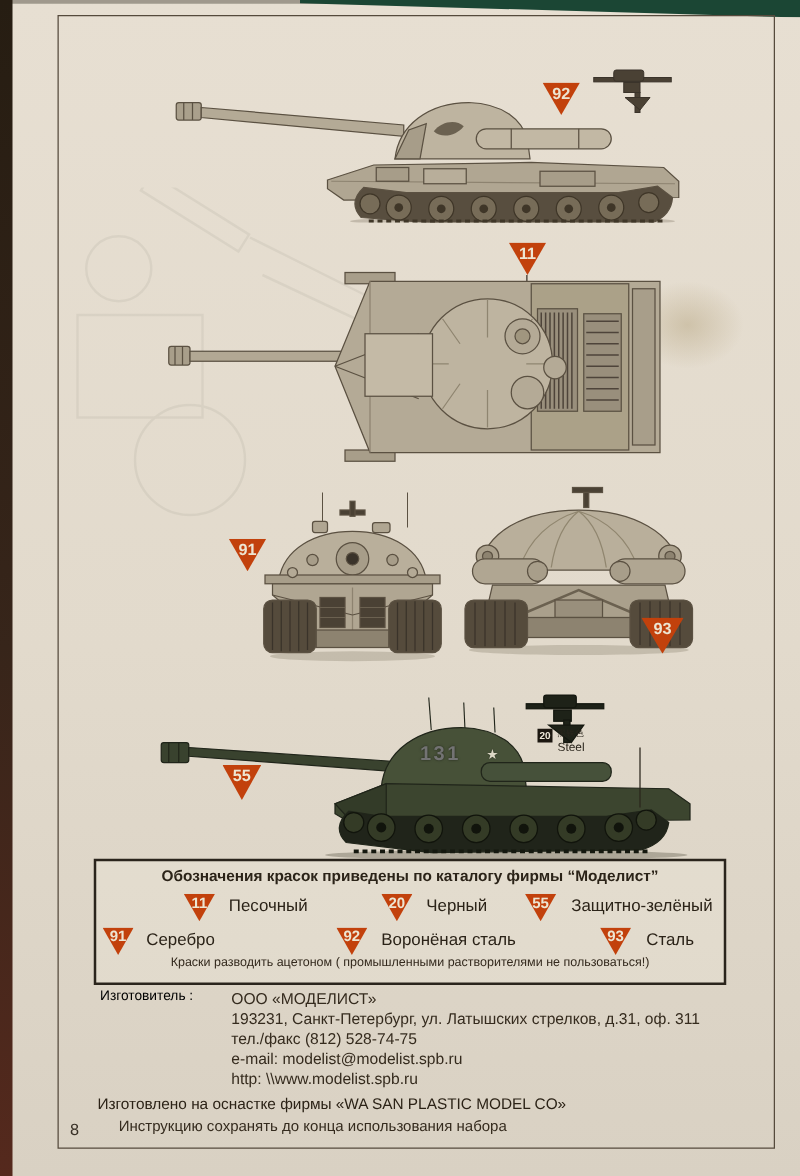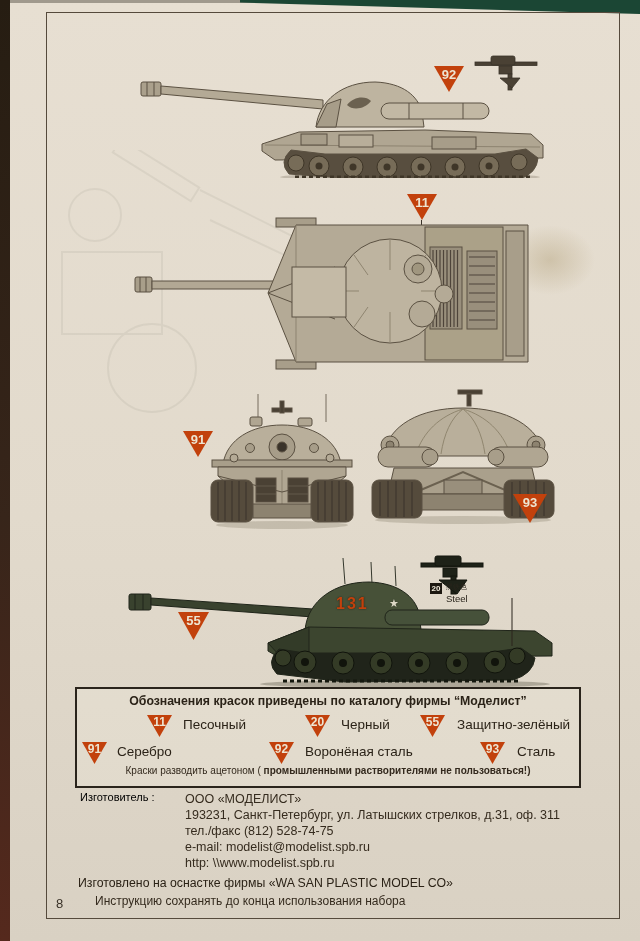--- a/index.html
+++ b/index.html
@@ -22,28 +22,28 @@
   .tri{clip-path:polygon(0 0,100% 0,50% 100%);background:#c2410c;color:#ede5d2;
       font-weight:700;text-align:center;}
   .tri-big{width:30px;height:26px;font-size:13px;line-height:17px;}
   .tri-leg{width:25px;height:22px;font-size:12px;line-height:15px;}
   .leader{width:1px;background:#3a332a;}
   
   .legend{left:75px;top:687px;width:502px;height:97px;border:2px solid #2a241c;background:rgba(255,252,244,.15);}
   .leg-title{left:0;top:5px;width:100%;text-align:center;font-weight:700;font-size:12.3px;color:#2b2318;}
   .lbl{font-weight:400;font-size:13.5px;color:#2b2318;white-space:nowrap;}
   .leg-note{left:0;top:76px;width:100%;text-align:center;font-size:10px;color:#33291d;}
-  .leg-note b{font-weight:700;}
+  .leg-note b{font-weight:400;}
   
   .badge20{left:430px;top:583px;width:12px;height:11px;background:#1c1710;color:#efe9da;
       font-size:8px;line-height:11px;font-weight:700;text-align:center;}
   .callout-cn{left:446px;top:582px;font-size:7px;color:#2a251c;letter-spacing:0;}
   .callout-en{left:446px;top:593px;font-size:9.5px;color:#2a251c;}
   
-  .turret-num{left:336px;top:595px;width:54px;color:#c2410c;font-weight:700;font-size:16px;
+  .turret-num{left:336px;top:595px;width:54px;color:#737373;font-weight:700;font-size:16px;
       letter-spacing:2px;text-shadow:0 0 2px rgba(0,0,0,.55);}
   .turret-star{left:389px;top:597px;color:#ddd8c6;font-size:11px;text-shadow:0 0 1px rgba(0,0,0,.5);}
   
   .man-label{left:80px;top:791px;font-size:11px;color:#000000;}
   .man-col{left:185px;top:791px;font-size:12.5px;color:#352b1e;line-height:16px;}
   .man-col .u{}
   .foot-bold{left:78px;top:876px;font-size:12.3px;font-weight:400;color:#2b2216;}
   .foot-note{left:95px;top:894px;font-size:12px;color:#352b1e;}
   .page-num{left:56px;top:896px;font-size:13px;color:#3a3228;}
   svg{display:block;}

